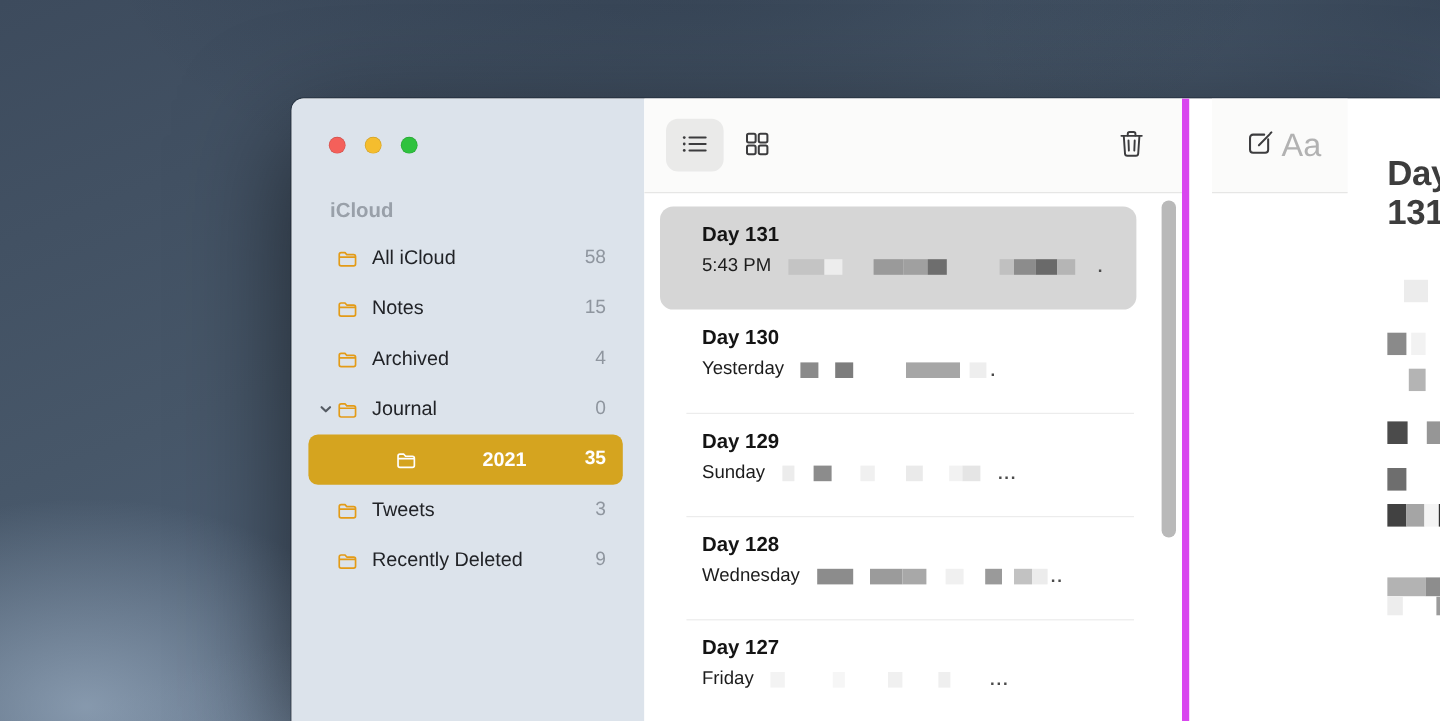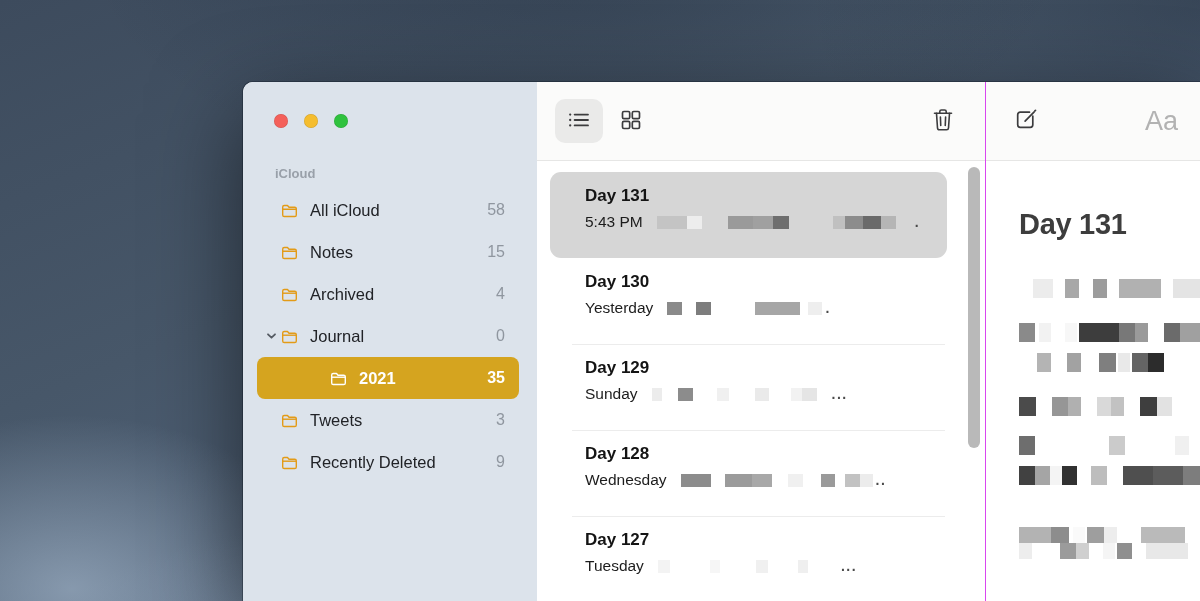--- a/index.html
+++ b/index.html
@@ -13,29 +13,29 @@
       linear-gradient(158deg,#3d4b5d 0%,#475769 38%,#51637a 70%,#5d7088 100%);
   }
   .window{position:absolute;left:243px;top:82px;width:957px;height:519px;display:flex;
     border-radius:10px 0 0 0;overflow:hidden;background:#fff;
     box-shadow:0 30px 90px rgba(0,0,0,.55), 0 0 0 1px rgba(15,25,40,.35);}
   
   .sidebar{width:294px;flex:none;background:#dce3eb;}
   .lights{display:flex;gap:16px;margin:32px 0 0 31px;}
   .light{width:14px;height:14px;border-radius:50%;box-shadow:inset 0 0 0 .5px rgba(0,0,0,.15);cursor:default;}
   .light.red{background:#f4605a;} .light.yellow{background:#f5bd2e;} .light.green{background:#2fc23e;}
-  .side-header{margin:38px 0 6px 32px;font-size:13px;font-weight:700;color:#99a0a9;}
+  .side-header{margin:38px 0 6px 32px;font-size:17px;font-weight:700;color:#99a0a9;}
   .side-list{margin-top:8px;}
   .side-item{position:relative;height:42px;margin:0 18px 0 14px;border-radius:8px;
     display:flex;align-items:center;padding:0 14px 0 24px;cursor:default;}
   .side-item .chev{position:absolute;left:9px;top:50%;transform:translateY(-50%);display:flex;color:#555b63;}
   .f-icon{display:flex;flex:none;margin-right:12px;color:#e39b17;}
   .f-label{font-size:16.5px;color:#212327;white-space:nowrap;}
   .f-count{margin-left:auto;font-size:16px;color:#8f969f;}
-  .side-item.child{padding-left:73px;}
+  .side-item.child{padding-left:73px;gap:43px;}
   .side-item.selected{background:#d5a41f;}
   .side-item.selected .f-icon{color:#fff;}
   .side-item.selected .f-label{color:#fff;font-weight:700;}
   .side-item.selected .f-count{color:#fff;font-weight:700;}
   
   .pane-toolbar{height:78px;flex:none;display:flex;align-items:center;background:#fbfbfa;border-bottom:1px solid #e6e6e5;}
   .tbtn{background:none;border:none;padding:0;width:48px;height:44px;border-radius:10px;
     display:grid;place-items:center;color:#3c3c3e;cursor:pointer;}
   .tbtn.sel{background:#eaeae9;}
   .list-pane{width:448px;flex:none;background:#fff;display:flex;flex-direction:column;position:relative;}
@@ -46,21 +46,21 @@
   .note-item.selected{background:#d6d6d6;}
   .note-item.div::before{content:"";position:absolute;top:0;left:22px;right:2px;height:1px;background:#ececec;}
   .note-title{font-size:17px;font-weight:700;color:#141414;margin-bottom:6px;}
   .note-sub{display:flex;align-items:center;height:20px;font-size:15.5px;color:#1c1c1c;overflow:hidden;}
   .note-date{margin-right:14px;white-space:nowrap;}
   .blocks{display:flex;align-items:center;flex:none;}
   .blk{display:inline-block;height:13px;flex:none;}
   .trail{margin-left:3px;color:#4a4a4a;letter-spacing:1.5px;font-weight:700;font-size:14px;}
   .scroll-thumb{position:absolute;right:5px;top:85px;width:12px;height:281px;border-radius:6px;background:#b9b9b9;}
   
-  .note-pane{flex:1;min-width:0;background:#fff;border-left:1px solid #d946ef;display:flex;flex-direction:column;}
+  .note-pane{flex:1;min-width:0;background:#fff;border-left:6px solid #d946ef;display:flex;flex-direction:row;padding-left:19px;}
   .note-toolbar{padding-left:22px;}
   .tbtn.compose{width:36px;height:36px;}
   .aa{margin-left:auto;margin-right:22px;font-size:27px;color:#b2b2b2;cursor:pointer;}
   .note-body{flex:1;padding:47px 0 0 33px;overflow:hidden;}
   .body-title{margin:0;font-size:29px;font-weight:700;color:#3d3d3d;letter-spacing:-.3px;}
   .red-rows{margin-top:38px;}
   .red-row{display:flex;align-items:center;white-space:nowrap;overflow:hidden;margin-bottom:12px;}
   .red-row .blk{height:19px;}
   .red-row.h-sm .blk{height:16px;}
   .mb-lg{margin-bottom:25px!important;} .mb-md{margin-bottom:20px!important;}
@@ -289,21 +289,21 @@
                 <span class="blk" style="width: 15px; background: rgb(194, 194, 194);"></span>
                 <span class="blk" style="width: 13px; background: rgb(236, 236, 236);"></span>
               </span>
               <span class="trail">..</span>
             </div>
           </div>
 
           <div class="note-item div">
             <div class="note-title">Day 127</div>
             <div class="note-sub">
-              <span class="note-date">Tuesday</span>
+              <span class="note-date">Friday</span>
               <span class="blocks">
                 <span class="blk" style="width: 12px; background: rgb(243, 243, 243);"></span>
                 <span class="blk" style="width: 40px; visibility: hidden;"></span>
                 <span class="blk" style="width: 10px; background: rgb(246, 246, 246);"></span>
                 <span class="blk" style="width: 36px; visibility: hidden;"></span>
                 <span class="blk" style="width: 12px; background: rgb(240, 240, 240);"></span>
                 <span class="blk" style="width: 30px; visibility: hidden;"></span>
                 <span class="blk" style="width: 10px; background: rgb(239, 239, 239);"></span>
                 <span class="blk" style="width: 30px; visibility: hidden;"></span>
               </span>

